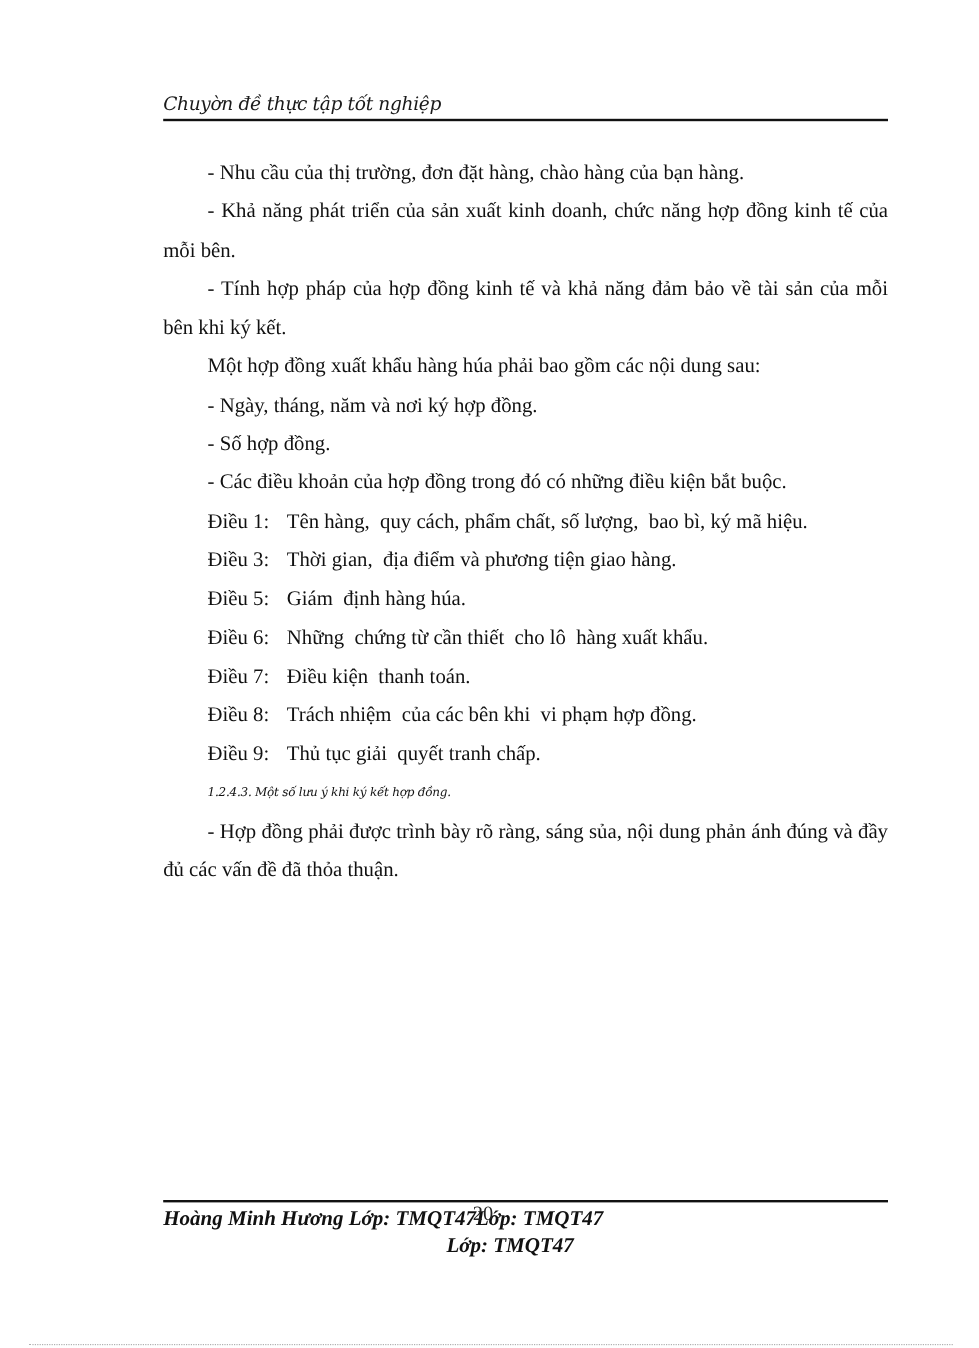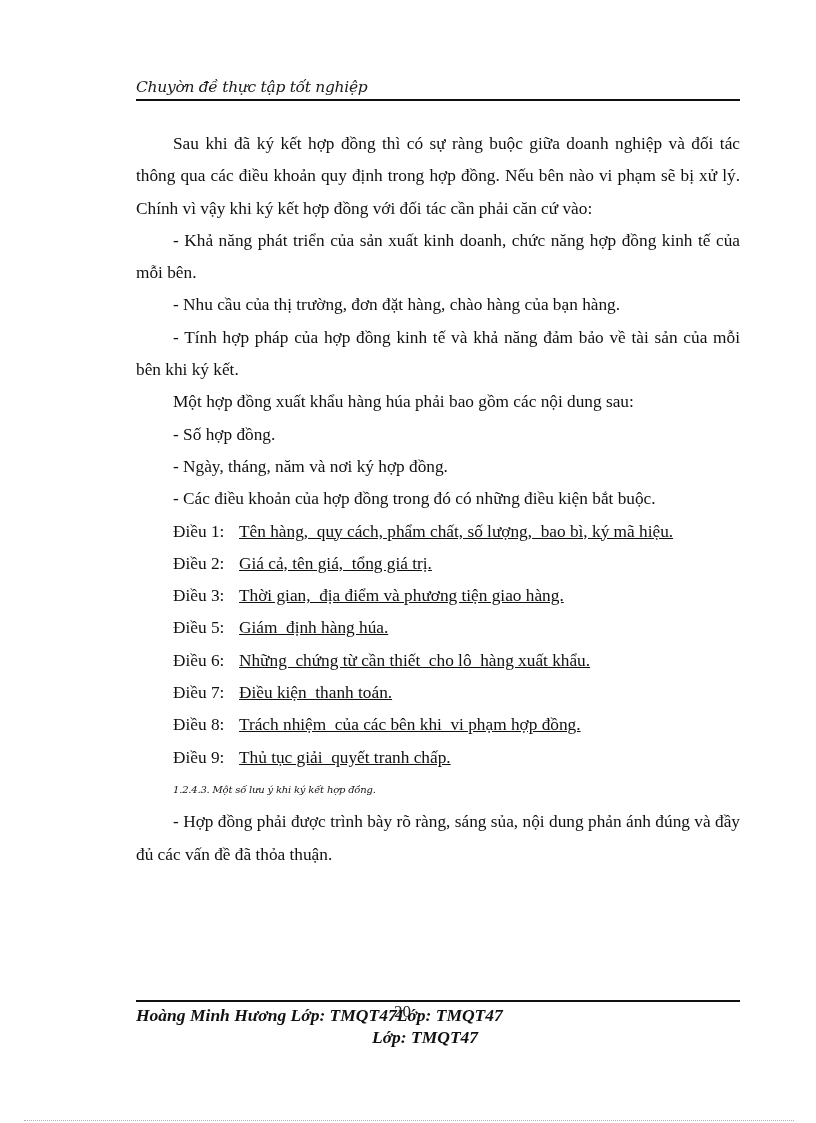--- a/index.html
+++ b/index.html
@@ -56,21 +56,20 @@
     .para {
       margin: 0;
       text-align: justify;
       text-align-last: left;
     }
     .indent { text-indent: 37px; }
     .dieu {
       margin: 0;
       padding-left: 37px;
       white-space: pre;
-      text-decoration: underline;
     }
     .dieu .label { display: inline-block; width: 66px; }
     .dieu .label.wide { width: 66px; }
     .section-heading {
       margin: 0;
       padding-left: 37px;
       font-family: "DejaVu Serif", serif;
       font-style: italic;
       font-size: 10px;
       letter-spacing: -0.2px;
@@ -120,31 +119,29 @@
 <body>
 
 <div class="page">
 
   <div class="header">
     <div class="header-title">Chuyờn đề thực tập tốt nghiệp</div>
   </div>
   <div class="header-rule"></div>
 
   <div class="body-text">
-    <p class="para indent">Sau khi  đã ký kết hợp đồng thì có sự ràng buộc giữa doanh nghiệp và đối tác thông qua các điều khoản quy định trong hợp đồng. Nếu bên nào vi phạm sẽ bị xử lý.  Chính vì vậy khi ký kết hợp đồng với đối tác cần phải căn cứ vào:</p>
+    <p class="para indent">- Nhu cầu của thị trường, đơn đặt hàng, chào hàng của bạn hàng.</p>
     <p class="para indent">- Khả năng phát triển  của sản xuất kinh  doanh, chức năng hợp đồng kinh tế của mỗi bên.</p>
-    <p class="para indent">- Nhu cầu của thị trường, đơn đặt hàng, chào hàng của bạn hàng.</p>
     <p class="para indent">- Tính hợp pháp của hợp đồng kinh tế và khả năng đảm bảo về tài sản của mỗi bên khi ký kết.</p>
     <p class="para indent">Một hợp đồng xuất khẩu hàng húa phải bao gồm các nội dung sau:</p>
+    <p class="para indent">- Ngày, tháng, năm và nơi ký hợp đồng.</p>
     <p class="para indent">- Số hợp đồng.</p>
-    <p class="para indent">- Ngày, tháng, năm và nơi ký hợp đồng.</p>
     <p class="para indent">- Các điều khoản của hợp đồng trong đó có những điều kiện bắt buộc.</p>
 
     <p class="dieu"><span class="label">Điều 1:</span><span>Tên hàng,  quy cách, phẩm chất, số lượng,  bao bì, ký mã hiệu.</span></p>
-    <p class="dieu"><span class="label">Điều 2:</span><span>Giá cả, tên giá,  tổng giá trị.</span></p>
     <p class="dieu"><span class="label">Điều 3:</span><span>Thời gian,  địa điểm và phương tiện giao hàng.</span></p>
     <p class="dieu"><span class="label">Điều 5:</span><span>Giám  định hàng húa.</span></p>
     <p class="dieu"><span class="label">Điều 6:</span><span>Những  chứng từ cần thiết  cho lô  hàng xuất khẩu.</span></p>
     <p class="dieu"><span class="label">Điều 7:</span><span>Điều kiện  thanh toán.</span></p>
     <p class="dieu"><span class="label">Điều 8:</span><span>Trách nhiệm  của các bên khi  vi phạm hợp đồng.</span></p>
     <p class="dieu"><span class="label">Điều 9:</span><span>Thủ tục giải  quyết tranh chấp.</span></p>
 
     <p class="section-heading">1.2.4.3. Một số lưu ý khi ký kết hợp đồng.</p>
     <p class="para indent">- Hợp đồng phải được trình bày rõ ràng, sáng sủa, nội dung phản ánh đúng và đầy đủ các vấn đề đã thỏa thuận.</p>
   </div>

